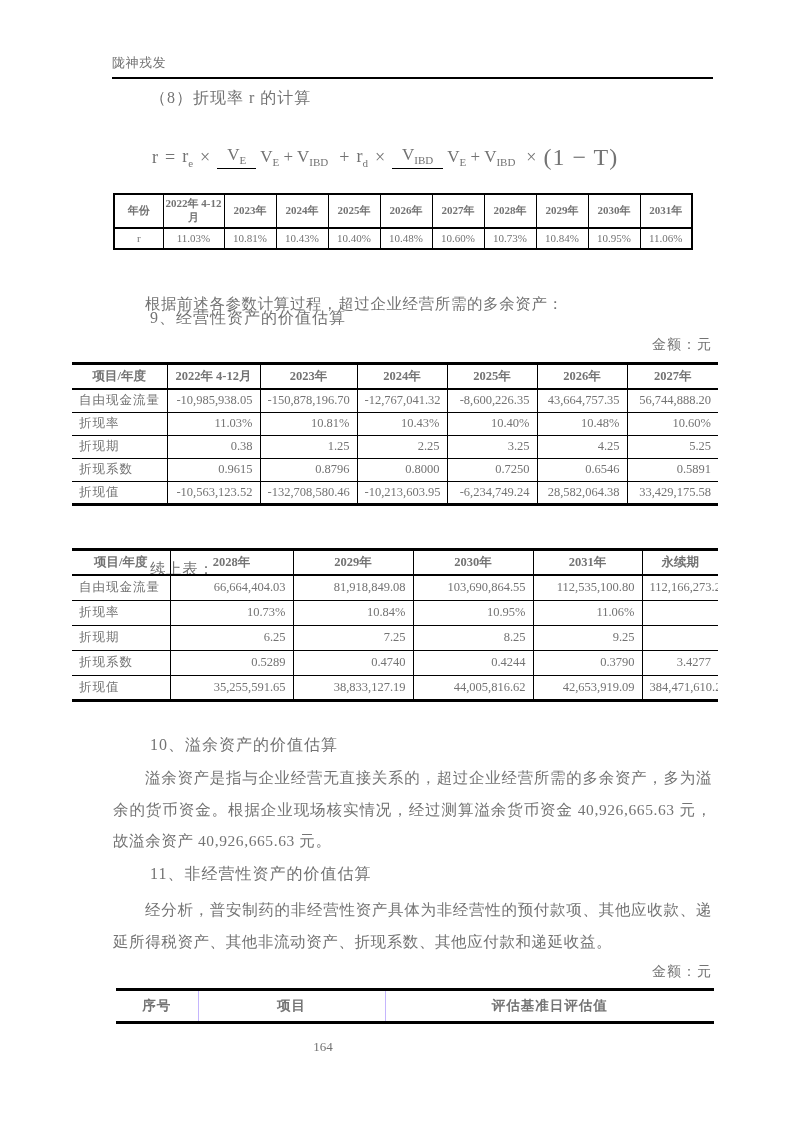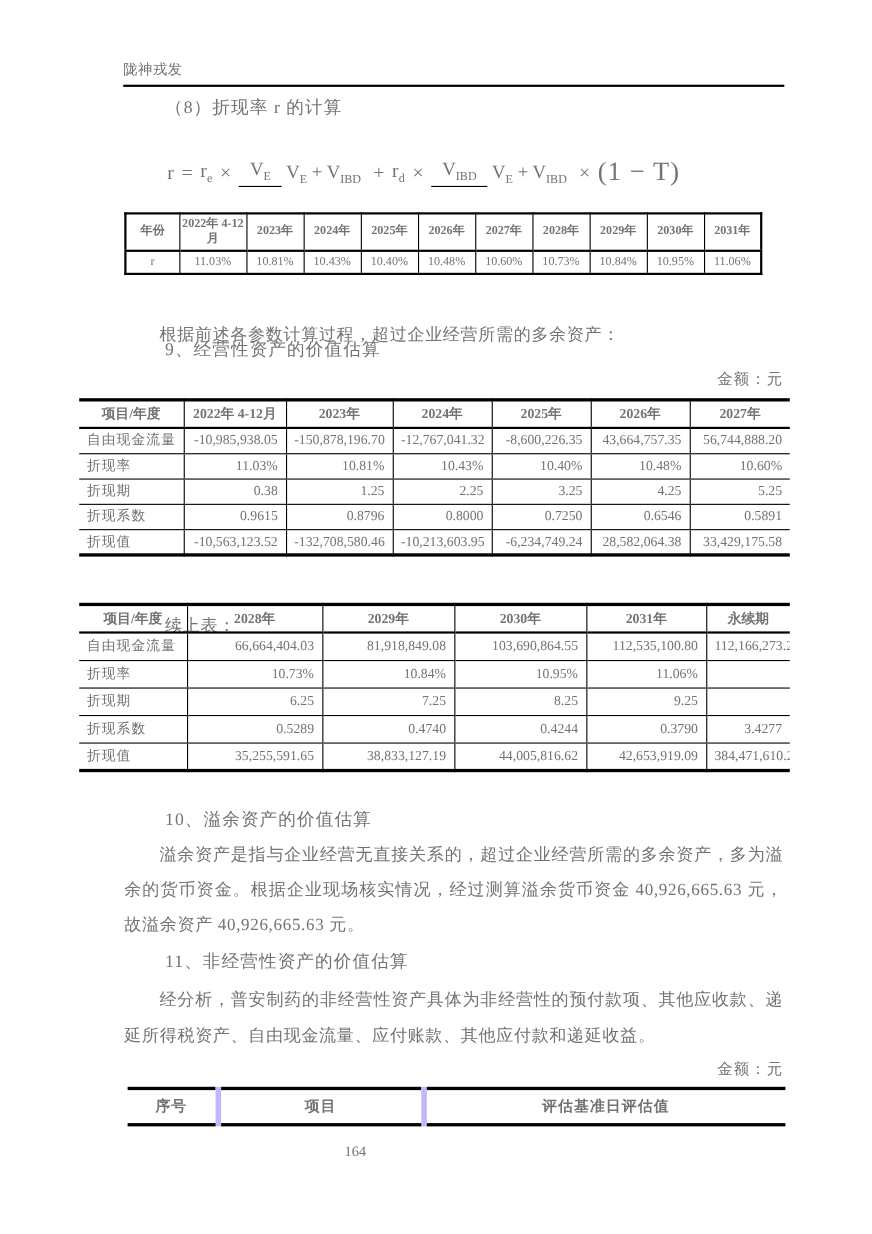--- a/index.html
+++ b/index.html
@@ -53,21 +53,21 @@
   #table-cf1 tbody tr { height:23px; }
   #table-cf1 { top:362px; }
   #table-cf2 tbody tr { height:25px; }
   #table-cf2 { top:548px; }
   #table-cf2 .total-row td { border-top:2px solid #000; }
   #table-cf2 .total-row .td-label { font-weight:bold; }
   
   .tbl-noa { position:absolute; top:988px; left:116px; width:598px; font-size:13.5px;
              border-top:3px solid #000; border-bottom:3px solid #000; }
   .tbl-noa th { font-weight:bold; text-align:center; padding:6px 2px; letter-spacing:1px; }
-  .tbl-noa th + th { border-left:5px solid #c4b5fd; }
+  .tbl-noa th + th { border-left:1px solid #c4b5fd; }
 </style>
 </head>
 <body>
 
 <div class="page">
 
   <div class="doc-header">
     <span>陇神戎发</span>
   </div>
 
@@ -275,21 +275,21 @@
         <td class="td-num">42,653,919.09</td>
         <td class="td-num">384,471,610.28</td>
       </tr>
     </tbody>
   </table>
 
   <div class="h3" style="top:735px;">10、溢余资产的价值估算</div>
   <div class="para" style="top:762px;">溢余资产是指与企业经营无直接关系的，超过企业经营所需的多余资产，多为溢余的货币资金。根据企业现场核实情况，经过测算溢余货币资金 40,926,665.63 元，故溢余资产 40,926,665.63 元。</div>
 
   <div class="h3" style="top:864px;">11、非经营性资产的价值估算</div>
-  <div class="para" style="top:894px;">经分析，普安制药的非经营性资产具体为非经营性的预付款项、其他应收款、递延所得税资产、自由现金流量、应付账款、其他应付款和递延收益。</div>
+  <div class="para" style="top:894px;">经分析，普安制药的非经营性资产具体为非经营性的预付款项、其他应收款、递延所得税资产、其他非流动资产、折现系数、其他应付款和递延收益。</div>
   <div class="unit" style="top:963px;">金额：元</div>
 
   <table class="tbl-noa">
     <colgroup>
       <col style="width:82px">
         <col style="width:187px">
         <col style="width:329px">
     </colgroup>
     <thead>
       <tr>

